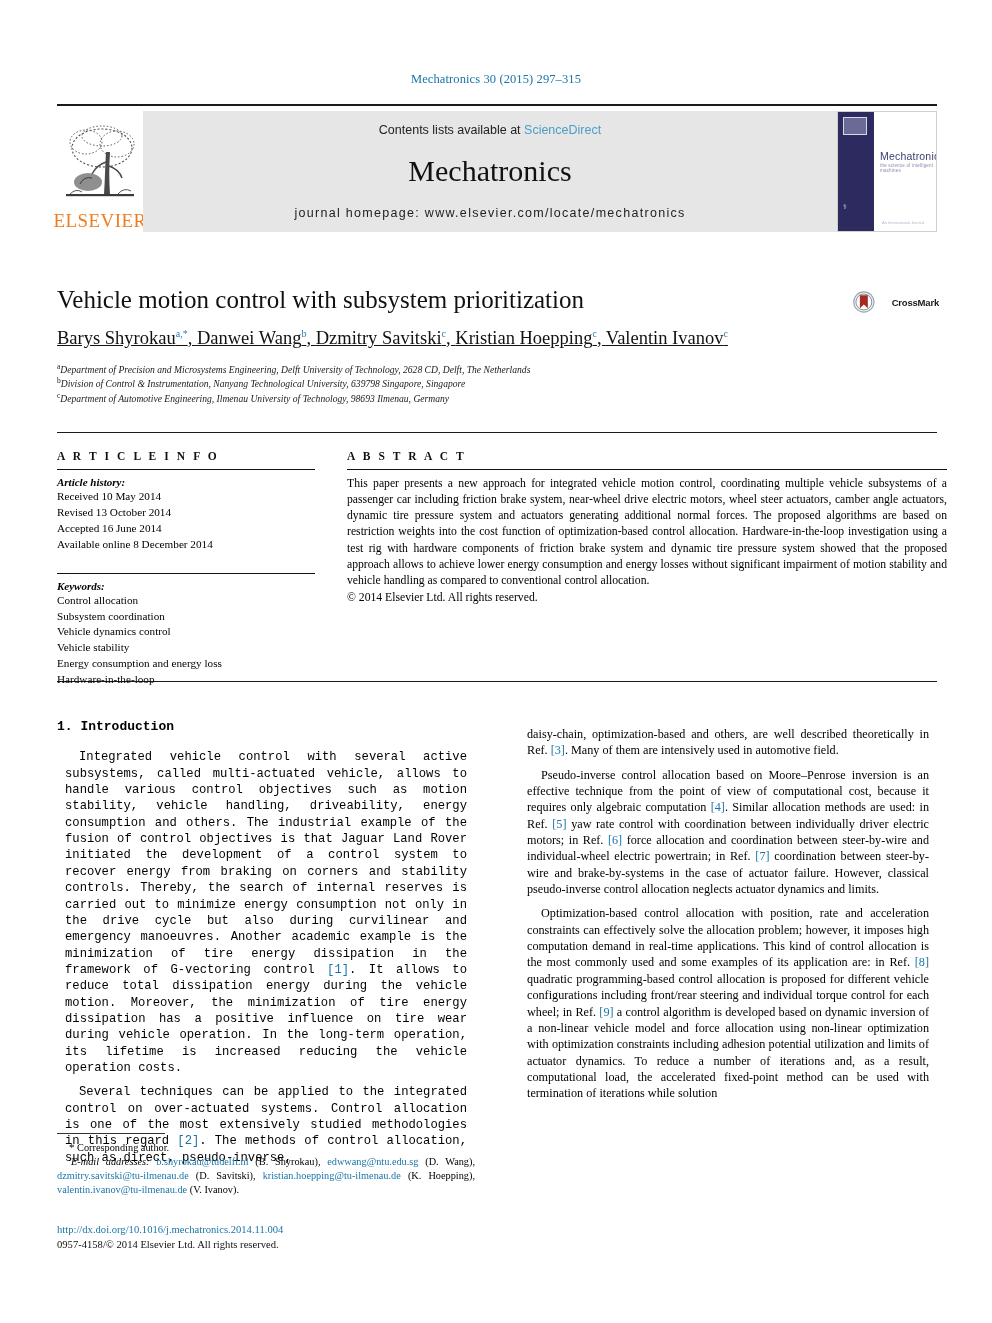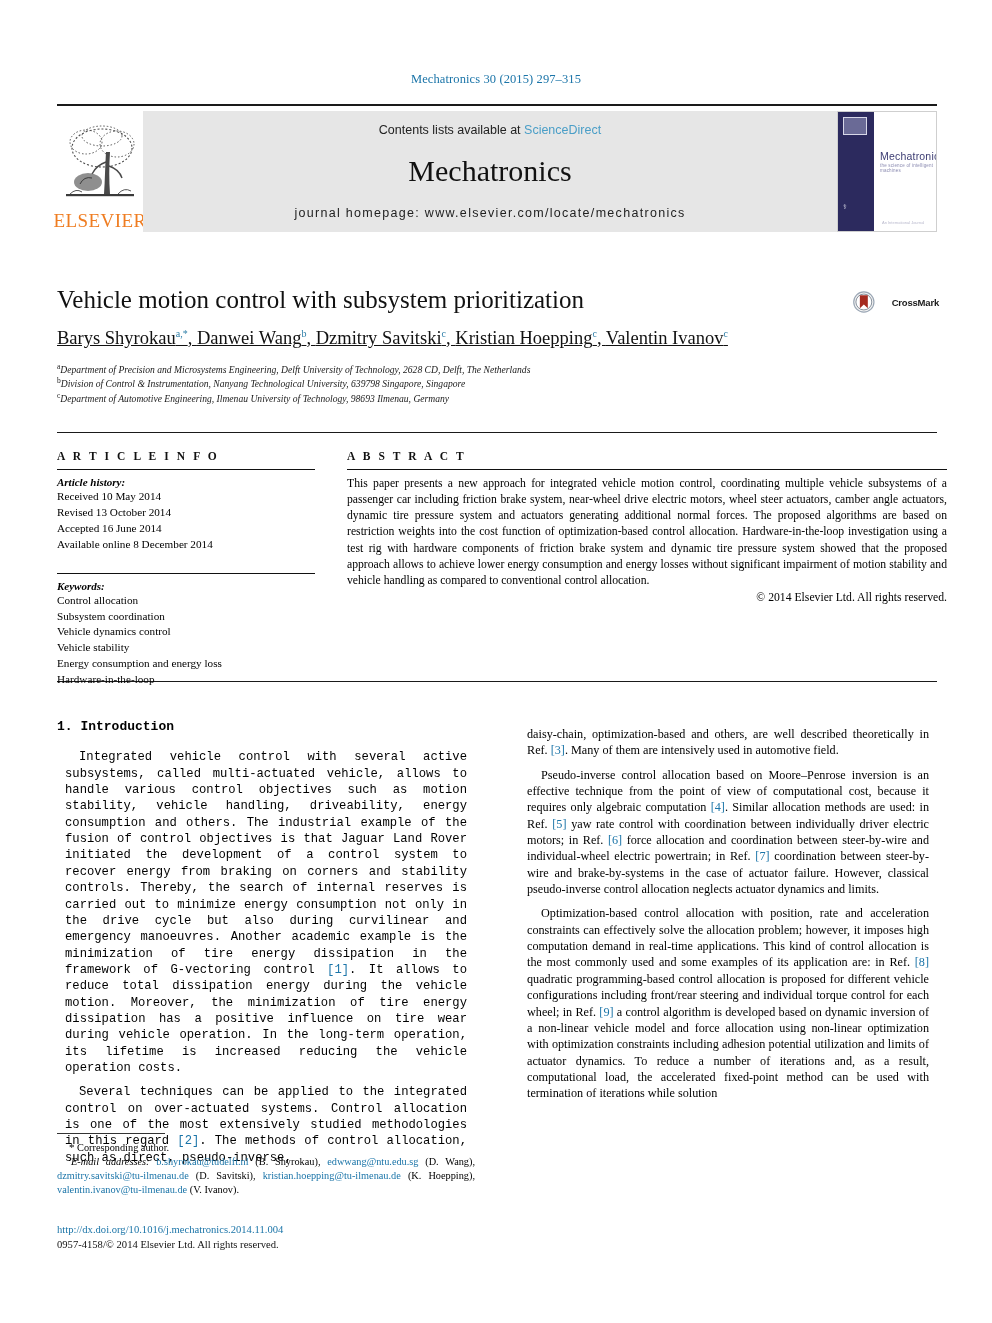--- a/index.html
+++ b/index.html
@@ -271,21 +271,21 @@
   }
   .kw-block { margin-top: 20px; }
   .abs-text {
     font-size: 11.7px;
     line-height: 1.38;
     text-align: justify;
     hyphens: auto;
   }
   .abs-copy {
     font-size: 11.7px;
-    text-align: right;
+    text-align: left;
     margin-top: 2px;
   }
 
   
   .col {
     position: absolute;
     width: 418px;
     font-size: 12.2px;
     line-height: 1.34;
     text-align: justify;

